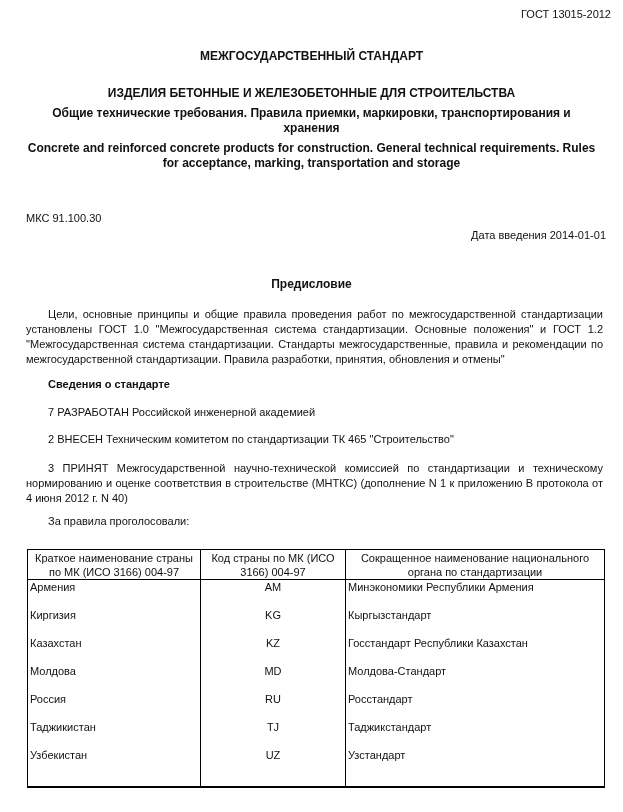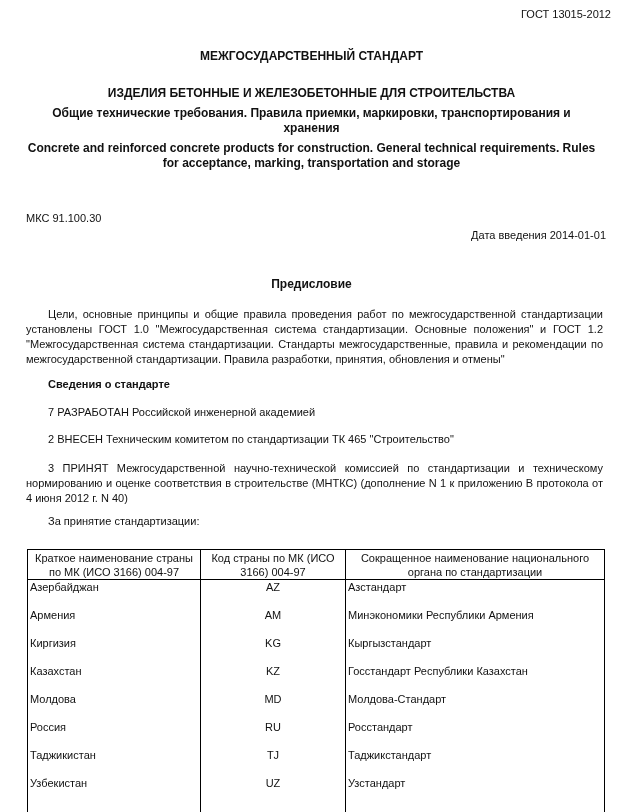--- a/index.html
+++ b/index.html
@@ -42,36 +42,31 @@
 
 <div class="abs mks">МКС 91.100.30</div>
 <div class="abs date">Дата введения 2014-01-01</div>
 
 <div class="abs center pre">Предисловие</div>
 <div class="abs para indent p1">Цели, основные принципы и общие правила проведения работ по межгосударственной стандартизации установлены ГОСТ 1.0 "Межгосударственная система стандартизации. Основные положения" и ГОСТ 1.2 "Межгосударственная система стандартизации. Стандарты межгосударственные, правила и рекомендации по межгосударственной стандартизации. Правила разработки, принятия, обновления и отмены"</div>
 <div class="abs svd">Сведения о стандарте</div>
 <div class="abs i1">7 РАЗРАБОТАН Российской инженерной академией</div>
 <div class="abs i2">2 ВНЕСЕН Техническим комитетом по стандартизации ТК 465 "Строительство"</div>
 <div class="abs para indent p3">3 ПРИНЯТ Межгосударственной научно-технической комиссией по стандартизации и техническому нормированию и оценке соответствия в строительстве (МНТКС) (дополнение N 1 к приложению В протокола от 4 июня 2012 г. N 40)</div>
-<div class="abs vote">За принятие стандартизации:</div>
+<div class="abs vote">За правила проголосовали:</div>
 
 <table class="t">
   <thead>
     <tr>
       <th class="c1">Краткое наименование страны по МК (ИСО 3166) 004-97</th>
       <th class="c2">Код страны по МК (ИСО 3166) 004-97</th>
       <th>Сокращенное наименование национального органа по стандартизации</th>
     </tr>
   </thead>
   <tbody>
-    <tr>
-      <td>Азербайджан</td>
-      <td class="code">AZ</td>
-      <td>Азстандарт</td>
-    </tr>
     <tr>
       <td>Армения</td>
       <td class="code">AM</td>
       <td>Минэкономики Республики Армения</td>
     </tr>
     <tr>
       <td>Киргизия</td>
       <td class="code">KG</td>
       <td>Кыргызстандарт</td>
     </tr>

